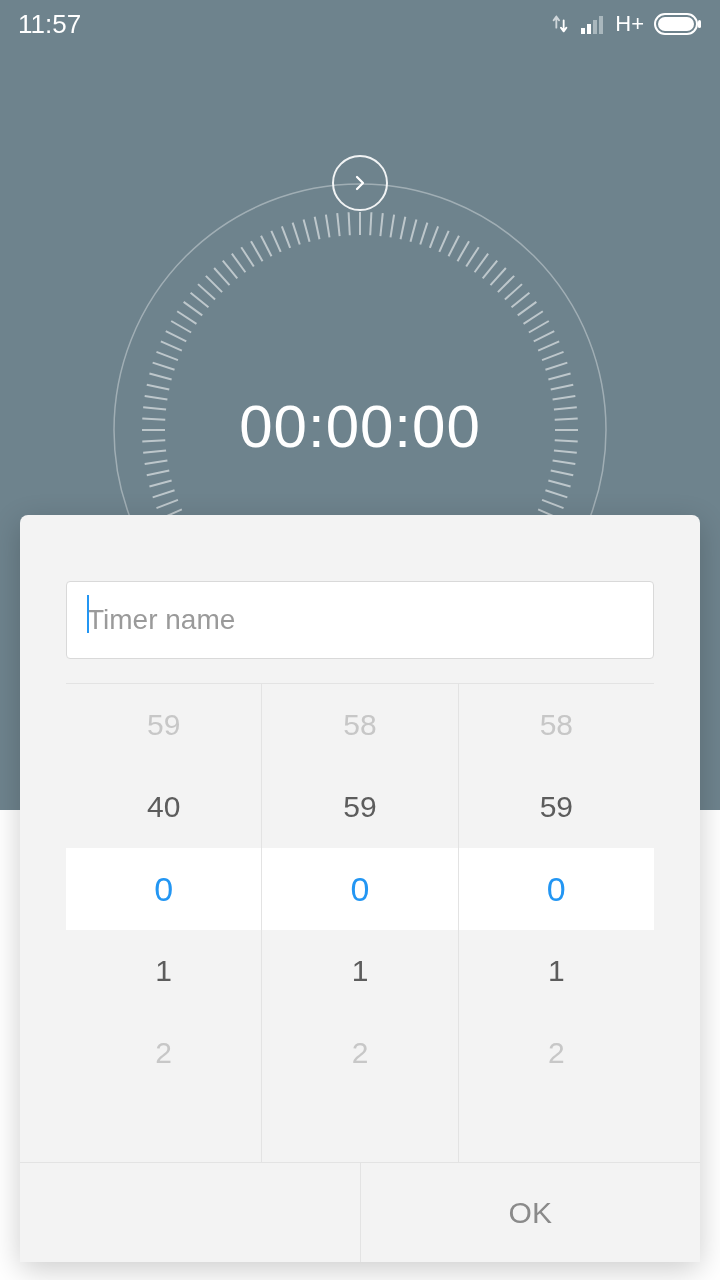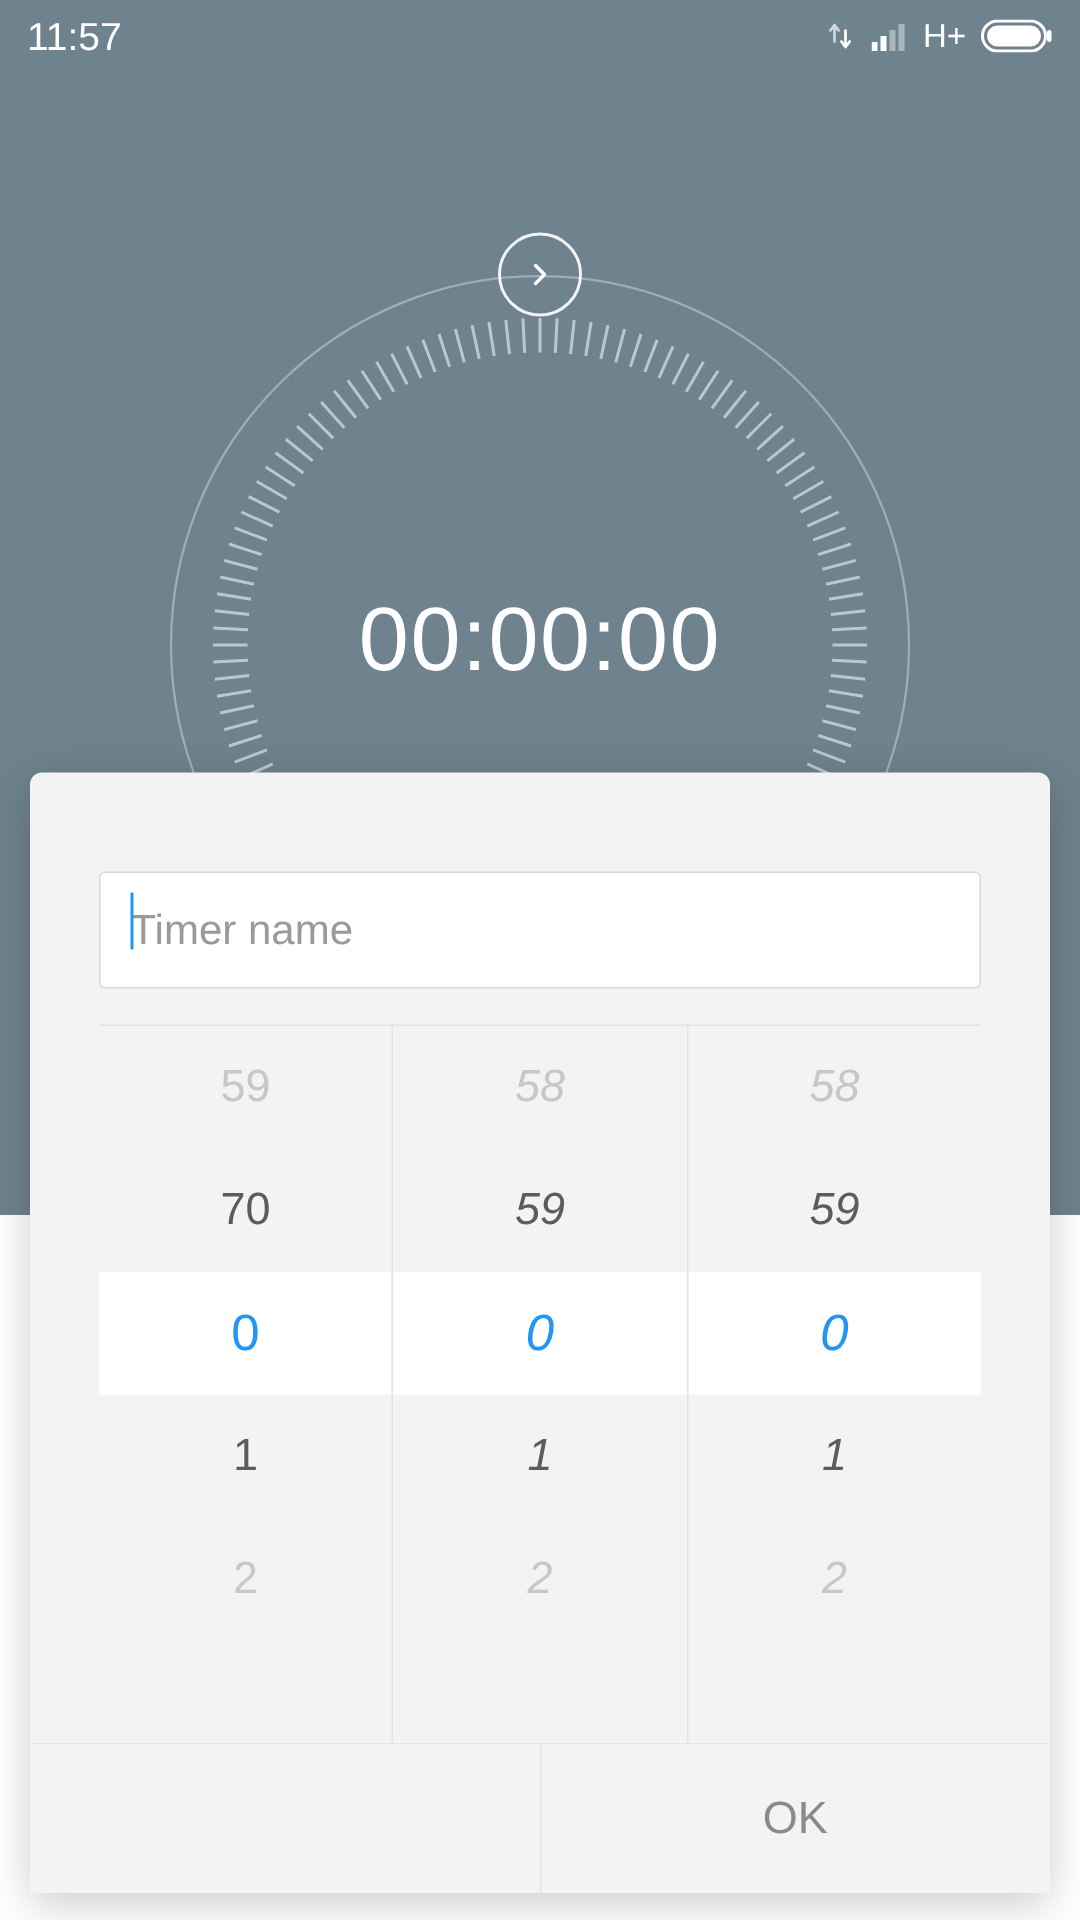--- a/index.html
+++ b/index.html
@@ -100,21 +100,21 @@
     display: flex;
     border-top: 1px solid #e3e3e3;
     margin: 0 46px;
     flex: 1;
   }
   .picker-col {
     flex: 1;
     position: relative;
     overflow: hidden;
   }
-  .picker-col + .picker-col { border-left: 1px solid #e3e3e3; font-style: italic; }
+  .picker-col + .picker-col { border-left: 1px solid #e3e3e3; }
   .picker-items {
     display: flex;
     flex-direction: column;
   }
   .picker-item {
     height: 82px;
     line-height: 82px;
     text-align: center;
     font-size: 30px;
   }
@@ -328,21 +328,21 @@
       <input class="timer-input" placeholder="Timer name" value="" style="">
       <div class="caret"></div>
     </div>
   </div>
 
   <div class="pickers">
     <div class="picker-col">
       <div class="picker-selected-band"></div>
       <div class="picker-items">
         <div class="picker-item pi-dim">59</div>
-        <div class="picker-item pi-mid">70</div>
+        <div class="picker-item pi-mid">40</div>
         <div class="picker-item sel">0</div>
         <div class="picker-item pi-mid">1</div>
         <div class="picker-item pi-dim">2</div>
       </div>
     </div>
     <div class="picker-col">
       <div class="picker-selected-band"></div>
       <div class="picker-items">
         <div class="picker-item pi-dim">58</div>
         <div class="picker-item pi-mid">59</div>

